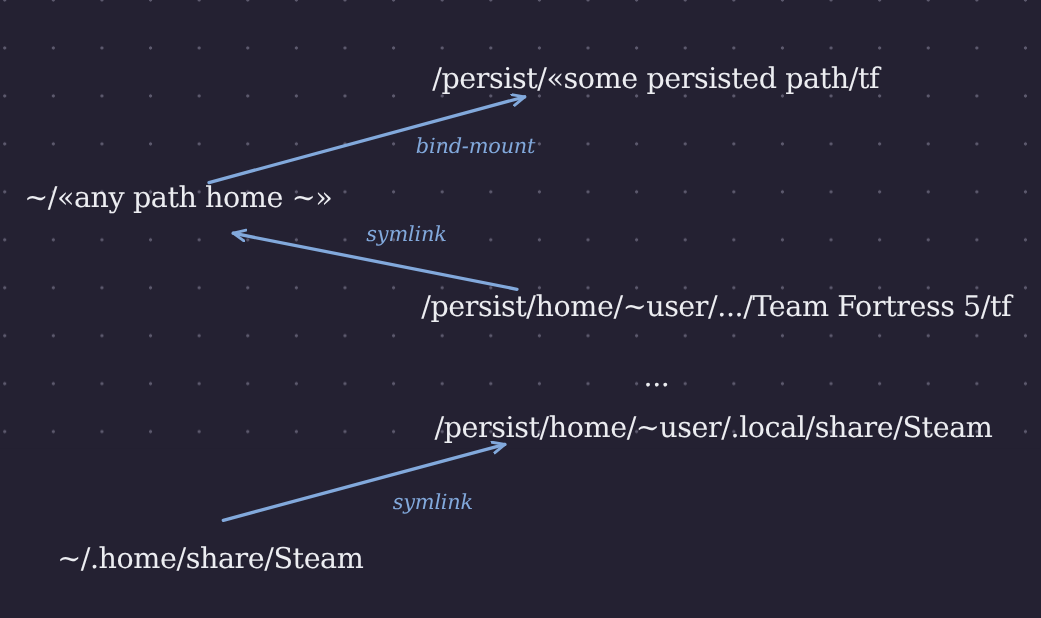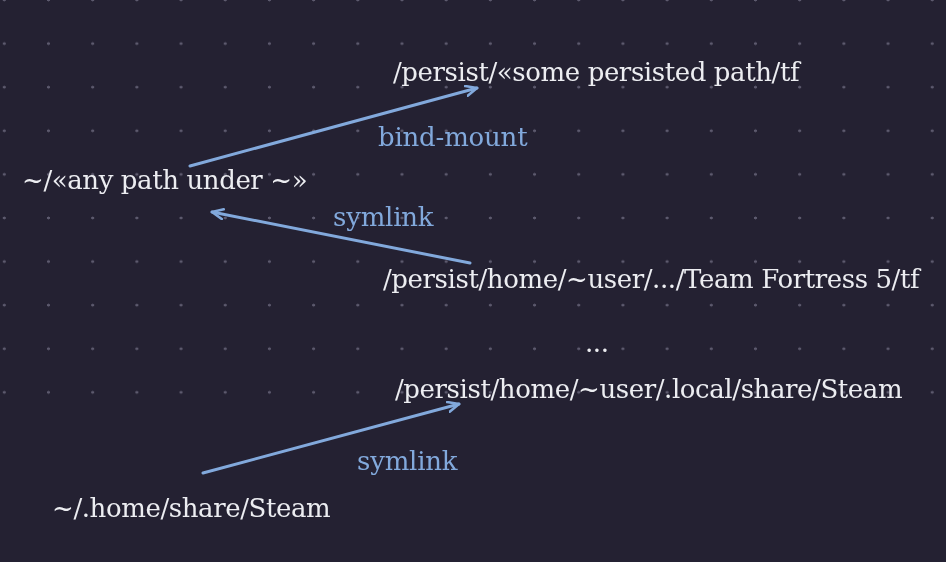--- a/index.html
+++ b/index.html
@@ -28,24 +28,25 @@
     position: absolute;
     color: var(--text);
     font-size: 26px;
     line-height: 1;
     white-space: nowrap;
     letter-spacing: -0.4px;
   }
   .edge-label {
     position: absolute;
     color: var(--accent);
-    font-size: 26px;
+    font-size: 19px;
     line-height: 1;
     white-space: nowrap;
     letter-spacing: -0.2px;
+    font-style: italic;
   }
   svg.arrows {
     position: absolute;
     left: 0; top: 0;
     width: 946px; height: 562px;
     pointer-events: none;
   }
   .arrow-line {
     stroke: var(--accent);
     stroke-width: 3;
@@ -76,21 +77,21 @@
 
     <line class="arrow-line" x1="470" y1="263" x2="212" y2="212" marker-end="url(#arrowhead)"></line>
 
     <line class="arrow-line" x1="203" y1="473" x2="459" y2="404" marker-end="url(#arrowhead)"></line>
   </svg>
 
   <div class="node" style="left:393px; top:59px;">/persist/«some persisted path/tf</div>
 
   <div class="edge-label" style="left:378px; top:124px;">bind-mount</div>
 
-  <div class="node" style="left:22px; top:167px;">~/«any path under ~»</div>
+  <div class="node" style="left:22px; top:167px;">~/«any path home ~»</div>
 
   <div class="edge-label" style="left:333px; top:204px;">symlink</div>
 
   <div class="node" style="left:383px; top:266px;">/persist/home/~user/.../Team Fortress 5/tf</div>
 
   <div class="node" style="left:585px; top:330px;">...</div>
 
   <div class="node" style="left:395px; top:376px;">/persist/home/~user/.local/share/Steam</div>
 
   <div class="edge-label" style="left:357px; top:448px;">symlink</div>

